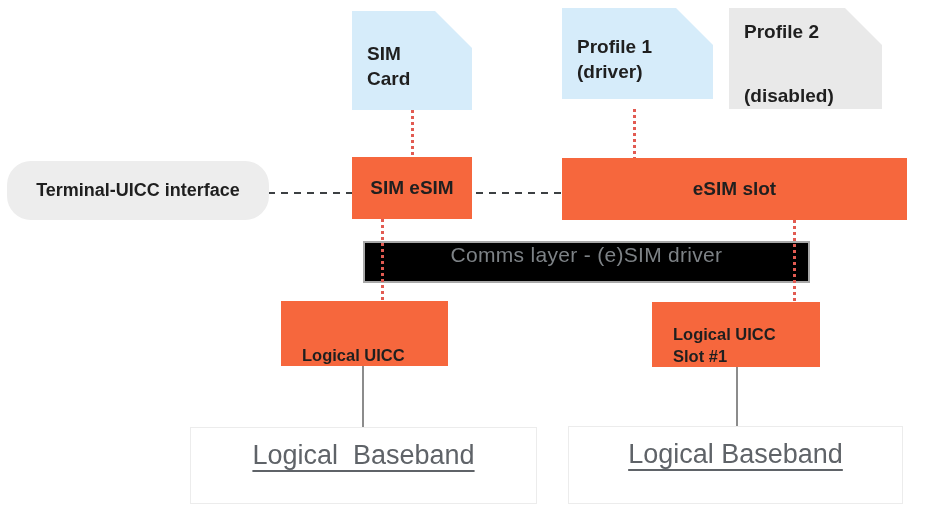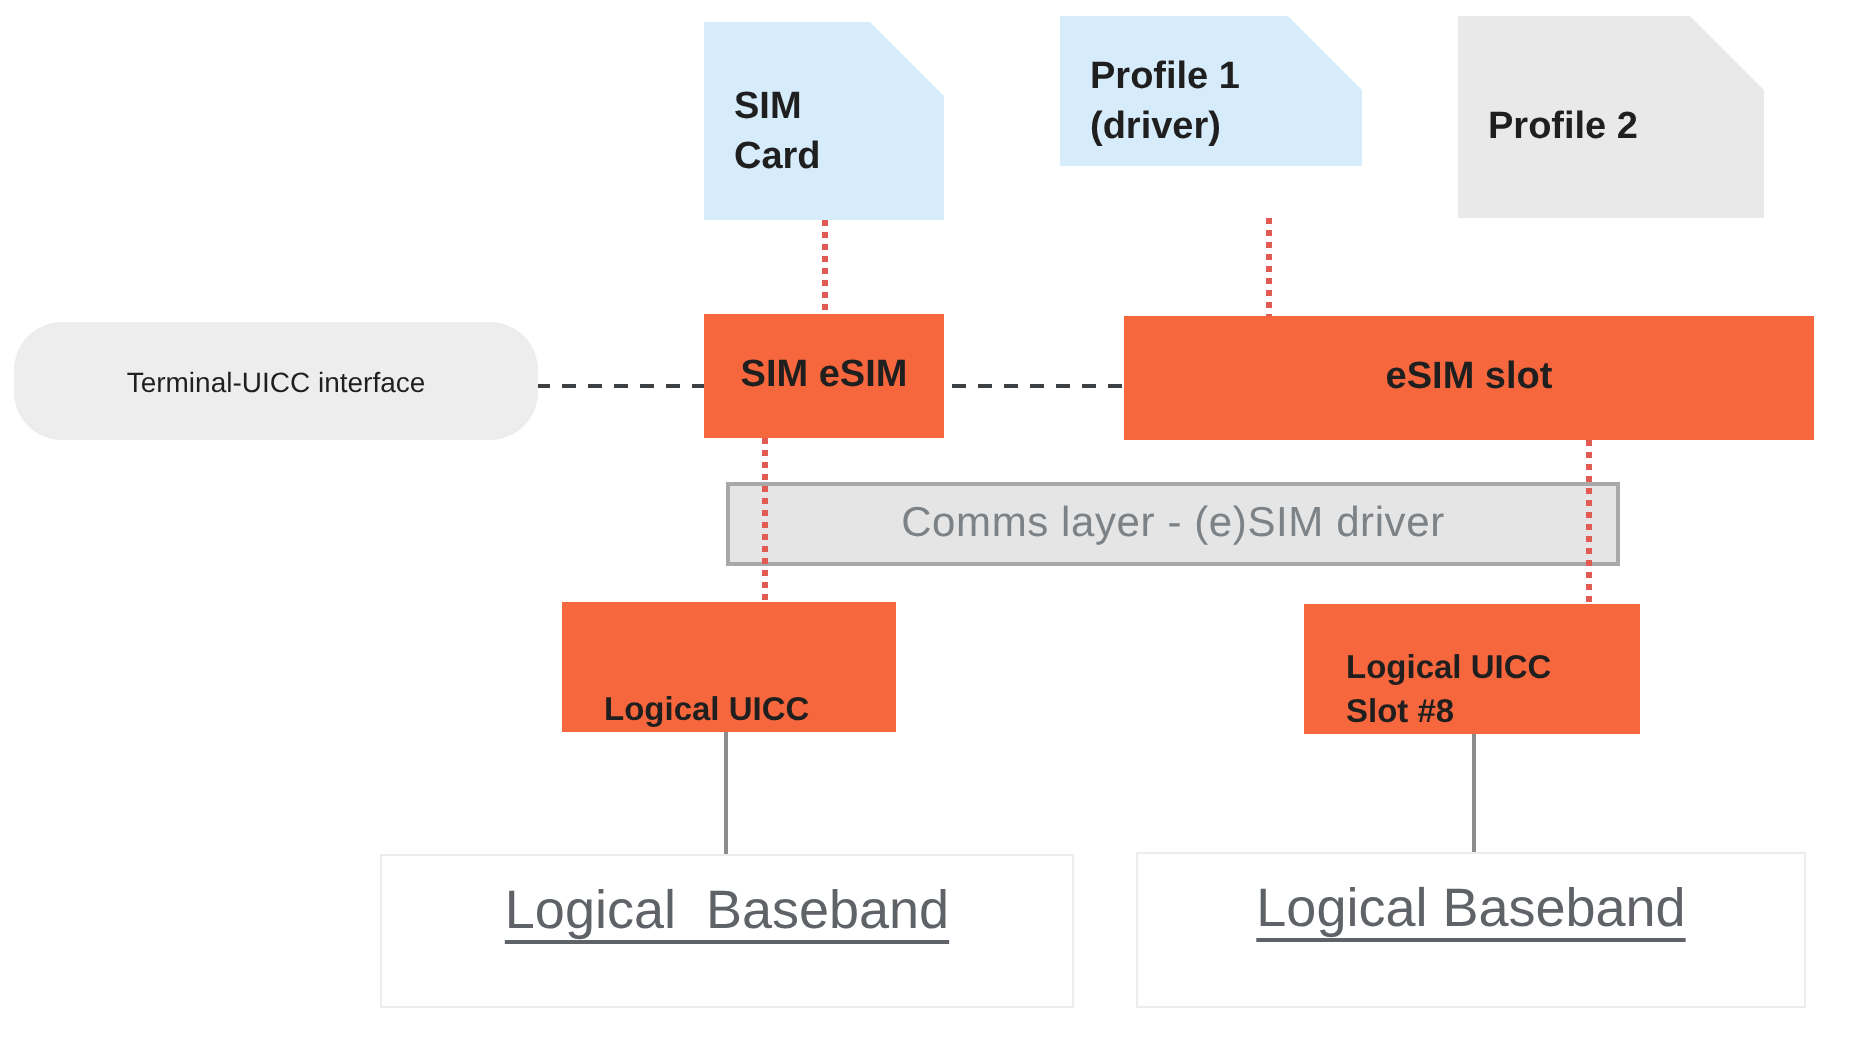--- a/index.html
+++ b/index.html
@@ -41,30 +41,30 @@
     z-index:1;color:var(--text-black);font-weight:bold;font-size:19px;line-height:25px;
     display:flex;flex-direction:column;justify-content:center;padding:10px 0 0 15px;
     clip-path:polygon(0 0,calc(100% - 37px) 0,100% 37px,100% 100%,0 100%);
   }
   .card.blue{background:var(--light-blue);}
   .card.gray{background:var(--card-gray);}
 
   .terminal-label{
     background:var(--label-gray);z-index:1;color:var(--text-black);
     display:flex;align-items:center;justify-content:center;
-    font-weight:normal;font-size:14px;border-radius:24px;
+    font-weight:bold;font-size:18px;border-radius:24px;
   }
   .slot{
     background:var(--orange);z-index:1;color:var(--text-black);
     display:flex;align-items:center;justify-content:center;
     font-weight:bold;font-size:19px;
   }
   .comms{
-    background:#e5e5e5;border:2px solid var(--comms-border);z-index:2;
-    display:flex;align-items:center;justify-content:center;
+    background:#000000;border:2px solid var(--comms-border);z-index:2;
+    display:flex;justify-content:center;
     color:var(--comms-text);font-size:21px;letter-spacing:.3px;
   }
   .uicc{
     background:var(--orange);z-index:1;color:var(--text-black);
     display:flex;flex-direction:column;justify-content:flex-end;padding-left:21px;
     font-weight:bold;font-size:16.5px;line-height:22px;
   }
   .baseband{
     background:#ffffff;border:1px solid var(--baseband-border);z-index:1;
     display:flex;align-items:flex-start;justify-content:center;padding-top:12px;
@@ -89,27 +89,28 @@
   <div class="abs red-v" style="left:793px;top:220px;height:82px;"></div>
 
   <div class="abs gray-v" style="left:362px;top:366px;height:61px;"></div>
   <div class="abs gray-v" style="left:736px;top:367px;height:60px;"></div>
 
   <div class="abs card blue" style="left:352px;top:11px;width:120px;height:99px;">
     <span>SIM</span>
     <span>Card</span>
   </div>
 
-  <div class="abs card blue" style="left:530px;top:8px;width:151px;height:75px;">
+  <div class="abs card blue" style="left:562px;top:8px;width:151px;height:91px;">
     <span>Profile 1</span>
     <span>(driver)</span>
   </div>
 
   <div class="abs card gray" style="left:729px;top:8px;width:153px;height:101px;gap:39px;">
     <span>Profile 2</span>
+    <span>(disabled)</span>
   </div>
 
   <div class="abs terminal-label" style="left:7px;top:161px;width:262px;height:59px;">
     <span>Terminal-UICC interface</span>
   </div>
 
   <div class="abs slot" style="left:352px;top:157px;width:120px;height:62px;">
     <span>SIM eSIM</span>
   </div>
 
@@ -120,21 +121,21 @@
   <div class="abs comms" style="left:363px;top:241px;width:447px;height:42px;">
     <span>Comms layer - (e)SIM driver</span>
   </div>
 
   <div class="abs uicc" style="left:281px;top:301px;width:167px;height:65px;">
     <span>Logical UICC</span>
   </div>
 
   <div class="abs uicc" style="left:652px;top:302px;width:168px;height:65px;">
     <span>Logical UICC</span>
-    <span>Slot #8</span>
+    <span>Slot #1</span>
   </div>
 
   <div class="abs baseband" style="left:190px;top:427px;width:347px;height:77px;">
     <span>Logical  Baseband</span>
   </div>
 
   <div class="abs baseband" style="left:568px;top:426px;width:335px;height:78px;">
     <span>Logical Baseband</span>
   </div>
 

